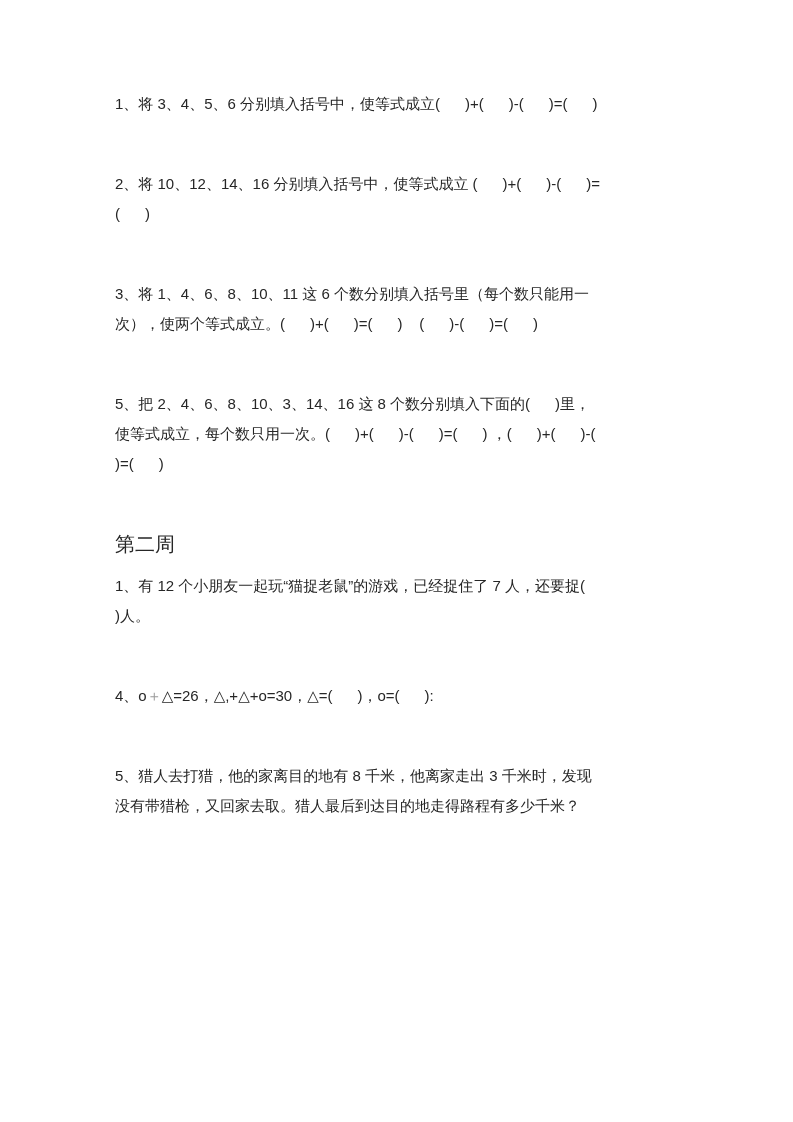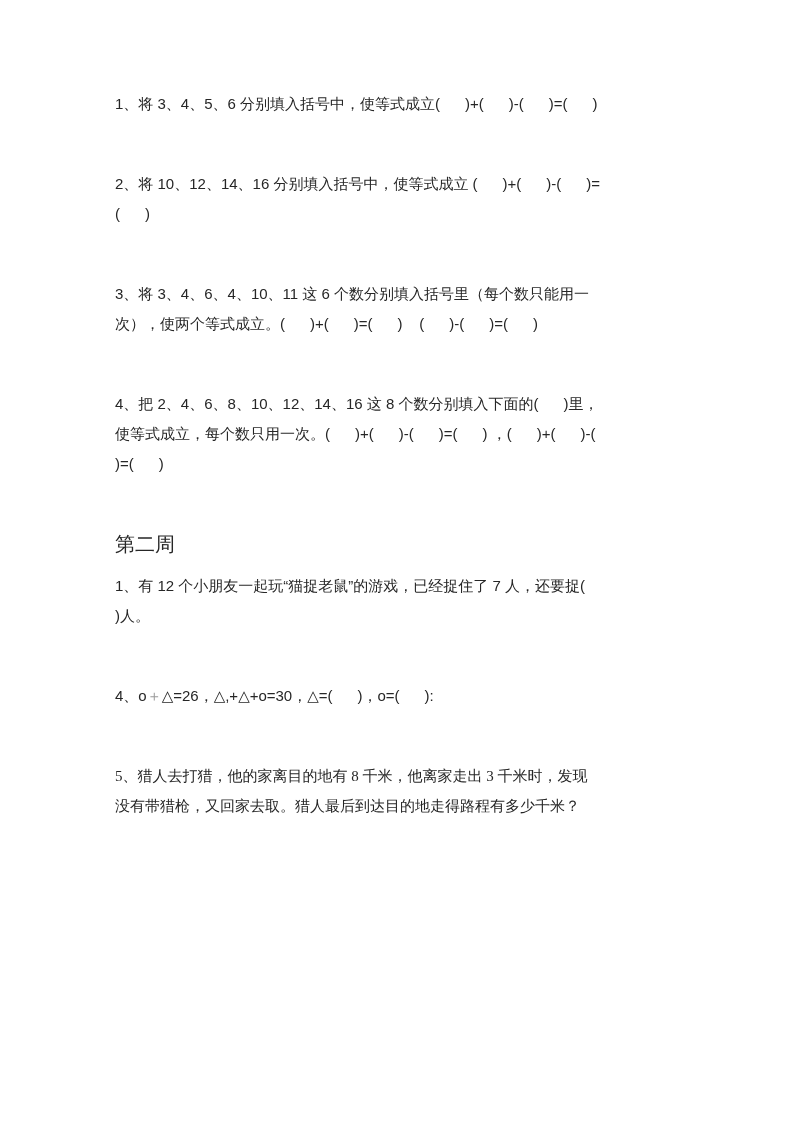--- a/index.html
+++ b/index.html
@@ -18,40 +18,40 @@
     font-family:"Liberation Sans","DejaVu Sans",sans-serif;
   }
   .problem{
     margin:0 0 50px 0;
     font-size:15px;
     line-height:30px;
     color:var(--text-color);
     white-space:pre-wrap;
     word-break:break-all;
   }
-  .problem:last-child{margin-bottom:3px;font-family:Liberation Serif, serif;}
+  .problem:last-child{margin-bottom:3px;}
   .section-heading{
     margin:0 0 12px 0;
     font-size:20px;
     line-height:30px;
     font-weight:normal;
     color:var(--text-color);
     white-space:pre-wrap;
   }
   .gray-plus{color:var(--plus-gray);}
 </style>
 </head>
 <body>
 
 <div class="page">
 
   <p class="problem">1、将 3、4、5、6 分别填入括号中，使等式成立(      )+(      )-(      )=(      )</p>
   <p class="problem">2、将 10、12、14、16 分别填入括号中，使等式成立 (      )+(      )-(      )=(      )</p>
-  <p class="problem">3、将 3、4、6、4、10、11 这 6 个数分别填入括号里（每个数只能用一次），使两个等式成立。(      )+(      )=(      )    (      )-(      )=(      )</p>
-  <p class="problem">4、把 2、4、6、8、10、12、14、16 这 8 个数分别填入下面的(      )里，使等式成立，每个数只用一次。(      )+(      )-(      )=(      ) ，(      )+(      )-(      )=(      )</p>
+  <p class="problem">3、将 1、4、6、8、10、11 这 6 个数分别填入括号里（每个数只能用一次），使两个等式成立。(      )+(      )=(      )    (      )-(      )=(      )</p>
+  <p class="problem">5、把 2、4、6、8、10、3、14、16 这 8 个数分别填入下面的(      )里，使等式成立，每个数只用一次。(      )+(      )-(      )=(      ) ，(      )+(      )-(      )=(      )</p>
 
   <h2 class="section-heading">第二周</h2>
 
   <p class="problem">1、有 12 个小朋友一起玩“猫捉老鼠”的游戏，已经捉住了 7 人，还要捉(      )人。</p>
 
   <p class="problem"><span>4、o</span><span class="gray-plus">＋</span><span>△=26，△,+△+o=30，△=(      )，o=(      ):</span></p>
 
   <p class="problem">5、猎人去打猎，他的家离目的地有 8 千米，他离家走出 3 千米时，发现没有带猎枪，又回家去取。猎人最后到达目的地走得路程有多少千米？</p>
 
 </div>

